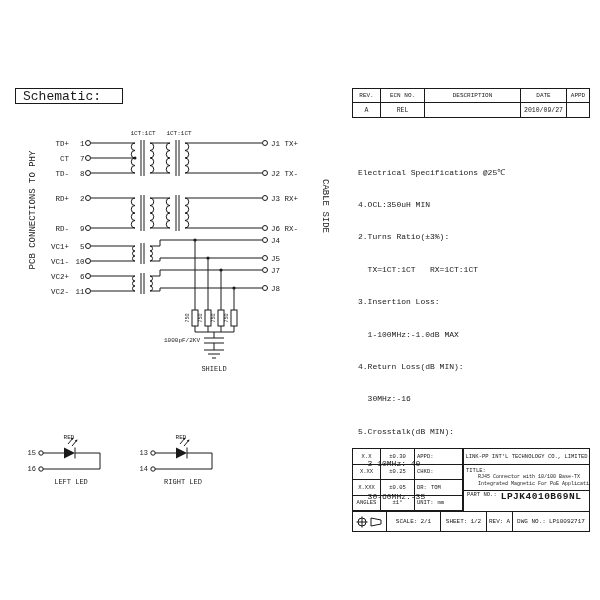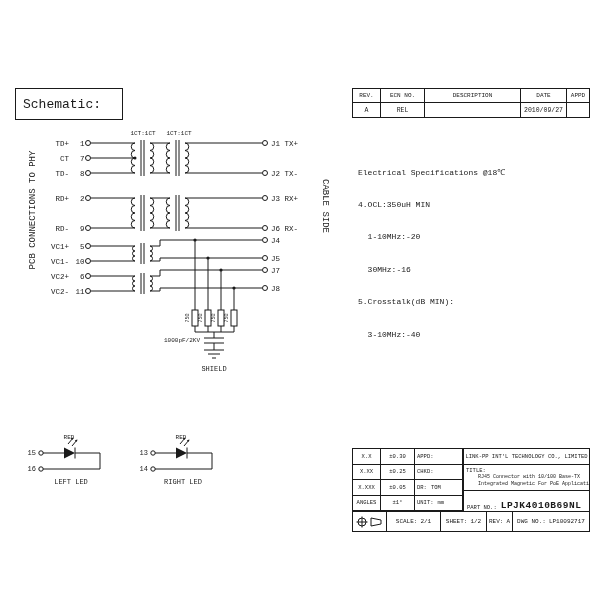--- a/index.html
+++ b/index.html
@@ -2,21 +2,21 @@
 <html><head>
 <meta charset="utf-8">
 <style>
   * { box-sizing: border-box; margin: 0; padding: 0; }
   body { background: #fff; }
   .sheet { position: relative; width: 600px; height: 600px; background: #ffffff;
            font-family: "Liberation Mono", monospace; color: #1a1a1a; overflow: hidden; }
   .abs { position: absolute; }
 
   
-  .schematic-label-box { left: 15px; top: 88px; width: 108px; height: 32px;
+  .schematic-label-box { left: 15px; top: 88px; width: 108px; height: 16px;
     border: 1px solid #1a1a1a; display: flex; align-items: center; padding-left: 7px; font-size: 13px; }
 
   
   .rev-table { left: 352px; top: 88px; width: 238px; height: 30px; border: 1px solid #1a1a1a;
     display: grid; grid-template-columns: 28px 44px 96px 46px 1fr; grid-template-rows: 14px 14px; }
   .rt-cell { border-right: 1px solid #1a1a1a; border-bottom: 1px solid #1a1a1a;
     display: flex; align-items: center; justify-content: center; font-size: 6px; overflow: hidden; }
   .rt-cell.lastcol { border-right: none; }
   .rt-cell.row2 { border-bottom: none; font-size: 6.5px; }
 
@@ -40,21 +40,21 @@
   .tb-tol > div { border-right: 1px solid #1a1a1a; border-bottom: 1px solid #1a1a1a;
     display: flex; align-items: center; justify-content: center; overflow: hidden; }
   .tb-tol > div.role { justify-content: flex-start; padding-left: 2px; gap: 4px; }
   .tb-right { position: absolute; left: 110px; top: 0; width: 126px; height: 62px; }
   .tb-company { height: 16px; border-bottom: 1px solid #1a1a1a; font-size: 5.5px;
     display: flex; align-items: center; justify-content: center; overflow: hidden; }
   .tb-title { height: 26px; border-bottom: 1px solid #1a1a1a; display: flex; flex-direction: column;
     justify-content: center; padding: 1px 2px; font-size: 5px; line-height: 7px; overflow: hidden; }
   .tb-title-label { font-size: 5.5px; }
   .tb-title-line { padding-left: 12px; white-space: nowrap; }
-  .tb-part { height: 20px; display: flex; align-items: flex-end; gap: 4px; padding-left: 3px; font-size: 5.5px; }
+  .tb-part { height: 20px; display: flex; align-items: flex-start; gap: 4px; padding-left: 3px; font-size: 5.5px; }
   .tb-part-no { font-size: 9.5px; font-weight: bold; letter-spacing: 0.5px; }
   .tb-bottom { position: absolute; left: 0; top: 62px; width: 236px; height: 20px;
     border-top: 1px solid #1a1a1a; display: flex; font-size: 6px; }
   .tb-bcell { border-right: 1px solid #1a1a1a; display: flex; align-items: center;
     justify-content: center; gap: 3px; overflow: hidden; }
   .tb-bcell.lastcol { border-right: none; }
 </style>
 </head>
 <body>
 
@@ -166,26 +166,31 @@
       <text x="190" y="224" text-anchor="end" font-size="6">1000pF/2KV</text>
     </g>
 
     <g>
       <path d="M194,232H214M198,236H210M202,240H206"></path>
       <text x="204" y="253" text-anchor="middle" font-size="7">SHIELD</text>
     </g>
   </svg>
 
   <div class="abs specs">
-    <div>Electrical Specifications @18℃</div>
+    <div>Electrical Specifications @25℃</div>
     <div>4.OCL:350uH MIN</div>
-    <div>  1-10MHz:-20</div>
+    <div>2.Turns Ratio(±3%):</div>
+    <div>  TX=1CT:1CT   RX=1CT:1CT</div>
+    <div>3.Insertion Loss:</div>
+    <div>  1-100MHz:-1.0dB MAX</div>
+    <div>4.Return Loss(dB MIN):</div>
     <div>  30MHz:-16</div>
     <div>5.Crosstalk(dB MIN):</div>
     <div>  3-10MHz:-40</div>
+    <div>  30-60MHz:-35</div>
     
     
     
     
     
     
     
     
   </div>
 

